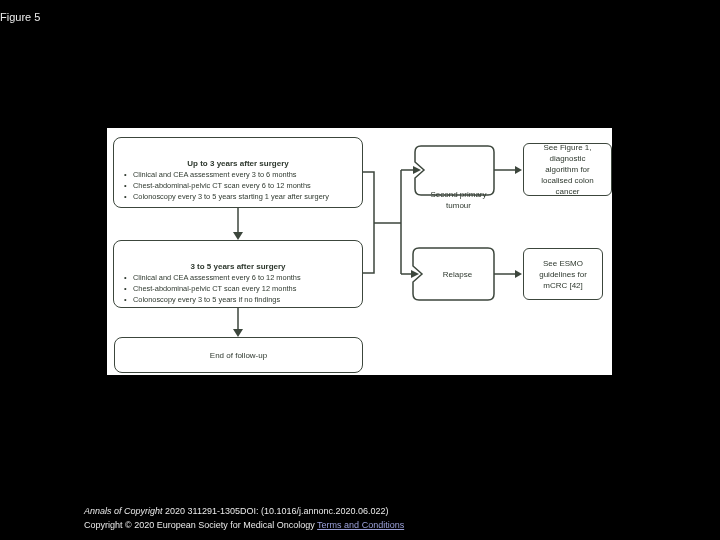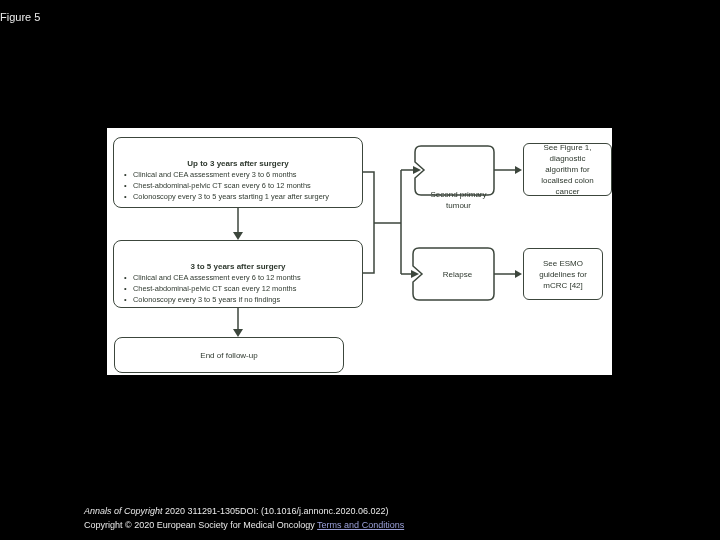--- a/index.html
+++ b/index.html
@@ -113,21 +113,21 @@
     <div class="bullet-row">
       <span class="bullet-dot">•</span>
       <span class="bullet-text">Chest-abdominal-pelvic CT scan every 12 months</span>
     </div>
     <div class="bullet-row">
       <span class="bullet-dot">•</span>
       <span class="bullet-text">Colonoscopy every 3 to 5 years if no findings</span>
     </div>
   </div>
 
-  <div class="fc-box center-label" style="left:7px;top:209px;width:230px;height:36px;">
+  <div class="fc-box center-label" style="left:7px;top:209px;width:249px;height:36px;">
     <span>End of follow-up</span>
   </div>
 
   <div class="overlay-label" style="left:312px;top:18px;width:73px;height:51px;padding-left:6px;margin-top:28px;">
     <span>Second primary tumour</span>
   </div>
   <div class="overlay-label" style="left:310px;top:120px;width:75px;height:52px;padding-left:6px;text-align:right;">
     <span>Relapse</span>
   </div>
 

